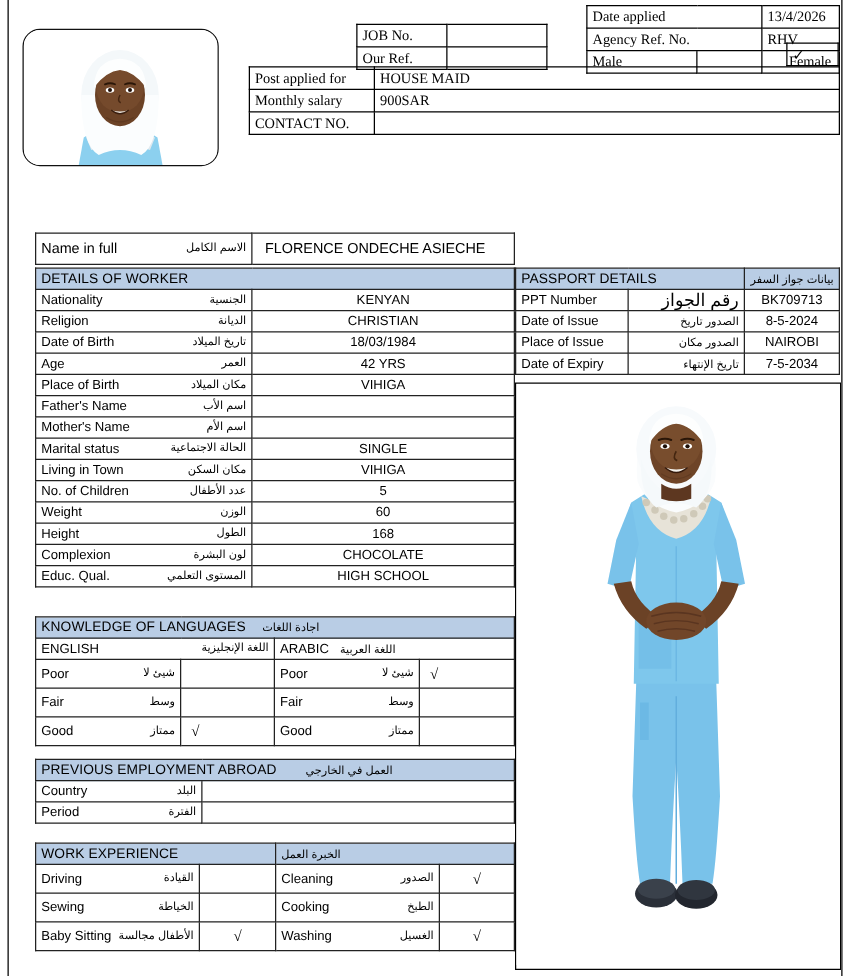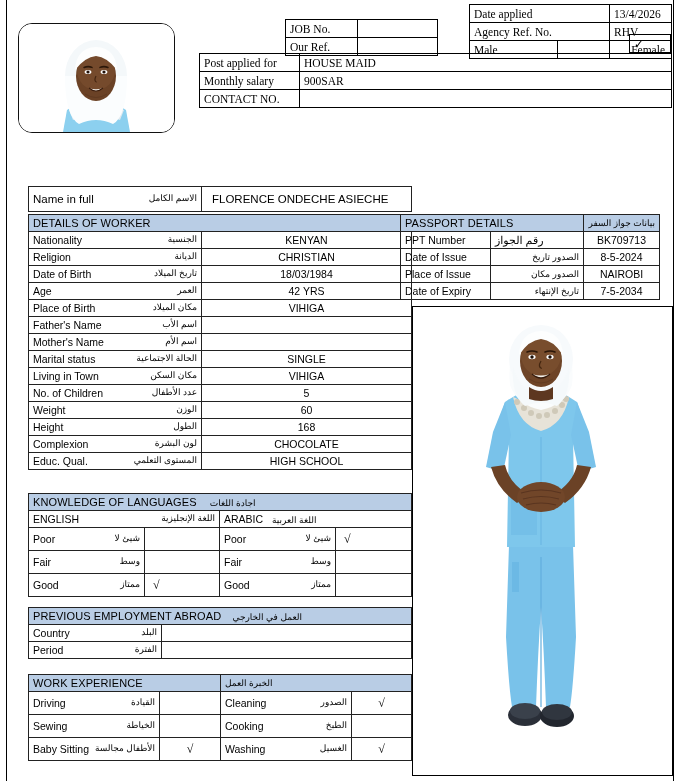--- a/index.html
+++ b/index.html
@@ -38,21 +38,21 @@
   .sect{background:#b9cde5;font-size:11px;letter-spacing:.1px;}
   .ar{font-size:9px;float:right;direction:rtl;}
   .lbl{white-space:nowrap;overflow:hidden;}
   .val{text-align:center;font-size:10.5px;}
   .tick{text-align:center;font-size:12px;font-family:"Liberation Serif",serif;}
   .nm{font-weight:normal;font-size:11.5px;}
 
   #tbl-name{left:28px;top:186px;width:383px;}
   #tbl-name td{height:24px;}
   #tbl-worker{left:28px;top:214px;width:383px;}
-  #tbl-passport{left:400px;top:214px;width:259px;border-radius:31px;}
+  #tbl-passport{left:412px;top:214px;width:259px;border-radius:31px;}
   #tbl-lang{left:28px;top:493px;width:383px;}
   #tbl-prev{left:28px;top:607px;width:383px;}
   #tbl-work{left:28px;top:674px;width:383px;}
 
   .fullshot{
     position:absolute;left:412px;top:306px;width:259px;height:468px;
     border:1.5px solid #000;background:#fff;overflow:hidden;
   }
   .tall td{height:22px;}
 </style>
@@ -254,21 +254,21 @@
       <col style="width:93px">
       <col style="width:76px">
     </colgroup>
   <tbody>
     <tr>
       <td class="sect c" colspan="2">PASSPORT DETAILS</td>
       <td class="sect" style="text-align:right;font-size:9px;direction:rtl">بيانات جواز السفر</td>
     </tr>
     <tr>
         <td>PPT Number</td>
-        <td style="text-align:left;font-size:11px;direction:rtl">رقم الجواز</td>
+        <td style="text-align:right;font-size:14px;direction:rtl">رقم الجواز</td>
         <td class="val">BK709713</td>
       </tr>
     <tr>
         <td>Date of Issue</td>
         <td style="text-align:right;font-size:9px;direction:rtl">الصدور  تاريخ</td>
         <td class="val">8-5-2024</td>
       </tr>
     <tr>
         <td>Place of Issue</td>
         <td style="text-align:right;font-size:9px;direction:rtl">الصدور  مكان</td>
@@ -400,21 +400,21 @@
 
 <table class="btbl sans" id="tbl-prev">
   <colgroup>
       <col style="width:133px">
       <col style="width:250px">
     </colgroup>
   <tbody>
     <tr>
       <td class="sect" colspan="2">
         <span>PREVIOUS EMPLOYMENT ABROAD</span>
-        <span style="font-size:9px;margin-left:8px;direction:rtl">العمل في الخارجي</span>
+        <span style="font-size:9px;margin-left:20px;direction:rtl">العمل في الخارجي</span>
       </td>
     </tr>
     <tr>
       <td class="lbl"><span>Country</span><span class="ar">البلد</span></td>
       <td></td>
     </tr>
     <tr>
       <td class="lbl"><span>Period</span><span class="ar">الفترة</span></td>
       <td></td>
     </tr>

